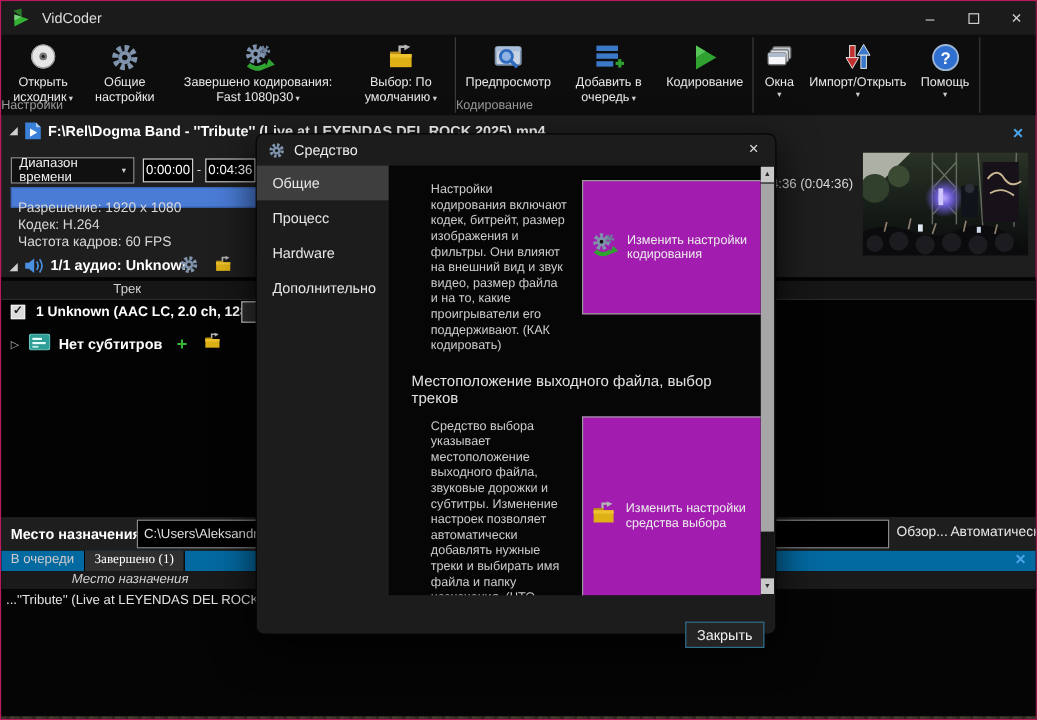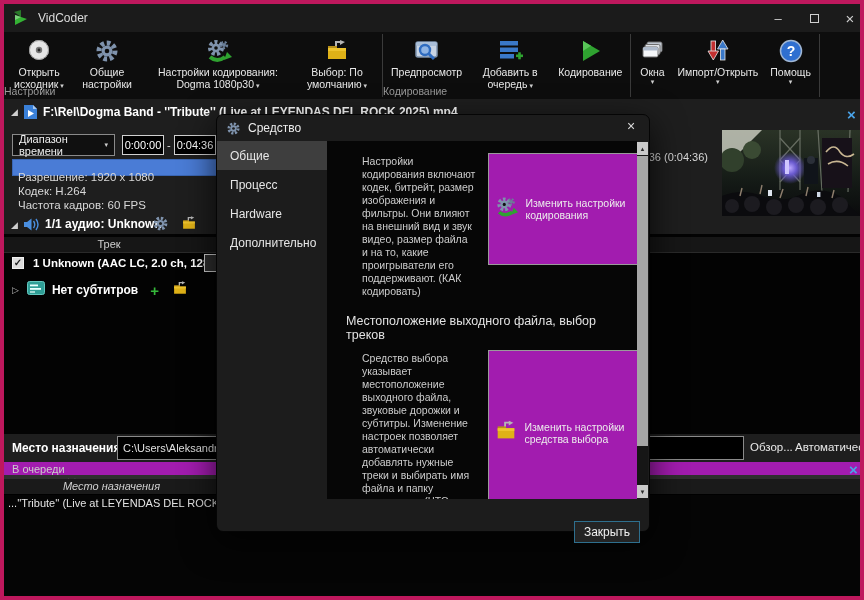--- a/index.html
+++ b/index.html
@@ -1,18 +1,18 @@
 <!DOCTYPE html>
 <html><head>
 <meta charset="utf-8">
 <style>
   html,body{margin:0;padding:0;background:#2b2b2b;}
   *{box-sizing:border-box;}
   .screen{position:relative;width:864px;height:600px;overflow:hidden;
-    font-family:"Liberation Sans",sans-serif;background:#1e1e1e;border:4px solid #be185d;}
+    font-family:"Liberation Sans",sans-serif;background:#1e1e1e;border:1px solid #be185d;}
   .abs{position:absolute;}
 
   
   .titlebar{left:0;top:0;width:864px;height:28px;background:#1b1b1b;display:flex;align-items:center;}
   .app-title{color:#dcdcdc;font-size:12px;margin-left:8px;}
   .win-controls{position:absolute;right:0;top:0;height:28px;display:flex;}
   .win-btn{width:36px;height:28px;display:flex;align-items:center;justify-content:center;color:#cfcfcf;font-size:13px;}
   .max-glyph{width:9px;height:9px;border:1px solid #cfcfcf;}
 
   
@@ -52,21 +52,21 @@
   .plus{color:#35b83a;font-size:15px;font-weight:bold;margin-left:12px;}
 
   
   .dest-row{left:0;top:430px;width:864px;height:28px;background:#1e1e1e;}
   .dest-label{position:absolute;left:8px;top:7px;color:#ffffff;font-size:12px;font-weight:bold;}
   .dest-input{position:absolute;left:113px;top:2px;width:627px;height:24px;background:#000;
     border:1px solid #8a8a8a;color:#e0e0e0;font-size:11px;padding:0 5px;font-family:"Liberation Sans",sans-serif;}
   .flat-btn{position:absolute;top:7px;color:#e8e8e8;font-size:11.5px;}
 
   .bottom-panel{left:0;top:458px;width:864px;height:138px;background:#050505;}
-  .queue-tabs{position:absolute;left:0;top:0;width:864px;height:17px;background:#a21caf;display:flex;flex-direction:column;}
+  .queue-tabs{position:absolute;left:0;top:0;width:864px;height:17px;background:#0369a1;display:flex;}
   .qtab{padding:1px 8px 0 8px;color:#cccccc;font-size:11px;border-right:1px solid #000;}
   .qtab.sel{background:#2f2f2f;color:#ffffff;font-family:Liberation Serif, serif;}
   .list-header{position:absolute;left:0;top:17px;width:864px;height:16px;background:#1a1a1a;border-bottom:1px solid #000;}
   .list-header-label{position:absolute;left:15px;width:185px;top:1px;text-align:center;color:#d0d0d0;font-size:11px;font-style:italic;}
   .list-row{position:absolute;left:0;top:33px;width:864px;height:17px;color:#e4e4e4;font-size:11px;padding:2px 0 0 4px;white-space:nowrap;}
   .blue-x{color:#4aa3e8;font-size:15px;font-weight:bold;line-height:14px;}
 
   .desktop-strip{left:0;top:596px;width:864px;height:4px;
     background:repeating-linear-gradient(90deg,#3c3a2b 0 4px,#2e2c20 4px 7px,#45422f 7px 11px);}
 
@@ -150,21 +150,21 @@
           <svg width="30" height="26" viewBox="0 0 30 26">
               <circle cx="13" cy="10" r="6" fill="none" stroke="#7f93ad" stroke-width="4" stroke-dasharray="3 2.2"></circle>
               <circle cx="13" cy="10" r="4.4" fill="#7f93ad"></circle>
               <circle cx="13" cy="10" r="1.8" fill="#0d0d0d"></circle>
               <circle cx="21" cy="7" r="3" fill="none" stroke="#6a7e98" stroke-width="2.4" stroke-dasharray="2 1.6"></circle>
               <circle cx="21" cy="7" r="2" fill="#6a7e98"></circle>
               <path d="M7 19 q7 6 15 0" fill="none" stroke="#2fa230" stroke-width="4"></path>
               <polygon points="24,14 29,19 21,22" fill="#2fa230"></polygon>
             </svg>
         </span>
-        <span class="tb-label"><span>Настройки кодирования: Dogma 1080p30</span><span class="caret">▾</span></span>
+        <span class="tb-label"><span>Завершено кодирования: Fast 1080p30</span><span class="caret">▾</span></span>
       </div>
       <div class="tb-btn" style="max-width:86px">
         <span class="tb-icon">
           <svg width="26" height="26" viewBox="0 0 26 26">
               <path d="M12 9 V4 h6" fill="none" stroke="#b5b5b5" stroke-width="2"></path>
               <polygon points="16,2 21,4 16,7" fill="#b5b5b5"></polygon>
               <rect x="4" y="8" width="9" height="4" fill="#b8901a"></rect>
               <rect x="4" y="10" width="18" height="11" fill="#dfb117"></rect>
               <rect x="4" y="10" width="18" height="3" fill="#eec32e"></rect>
             </svg>

